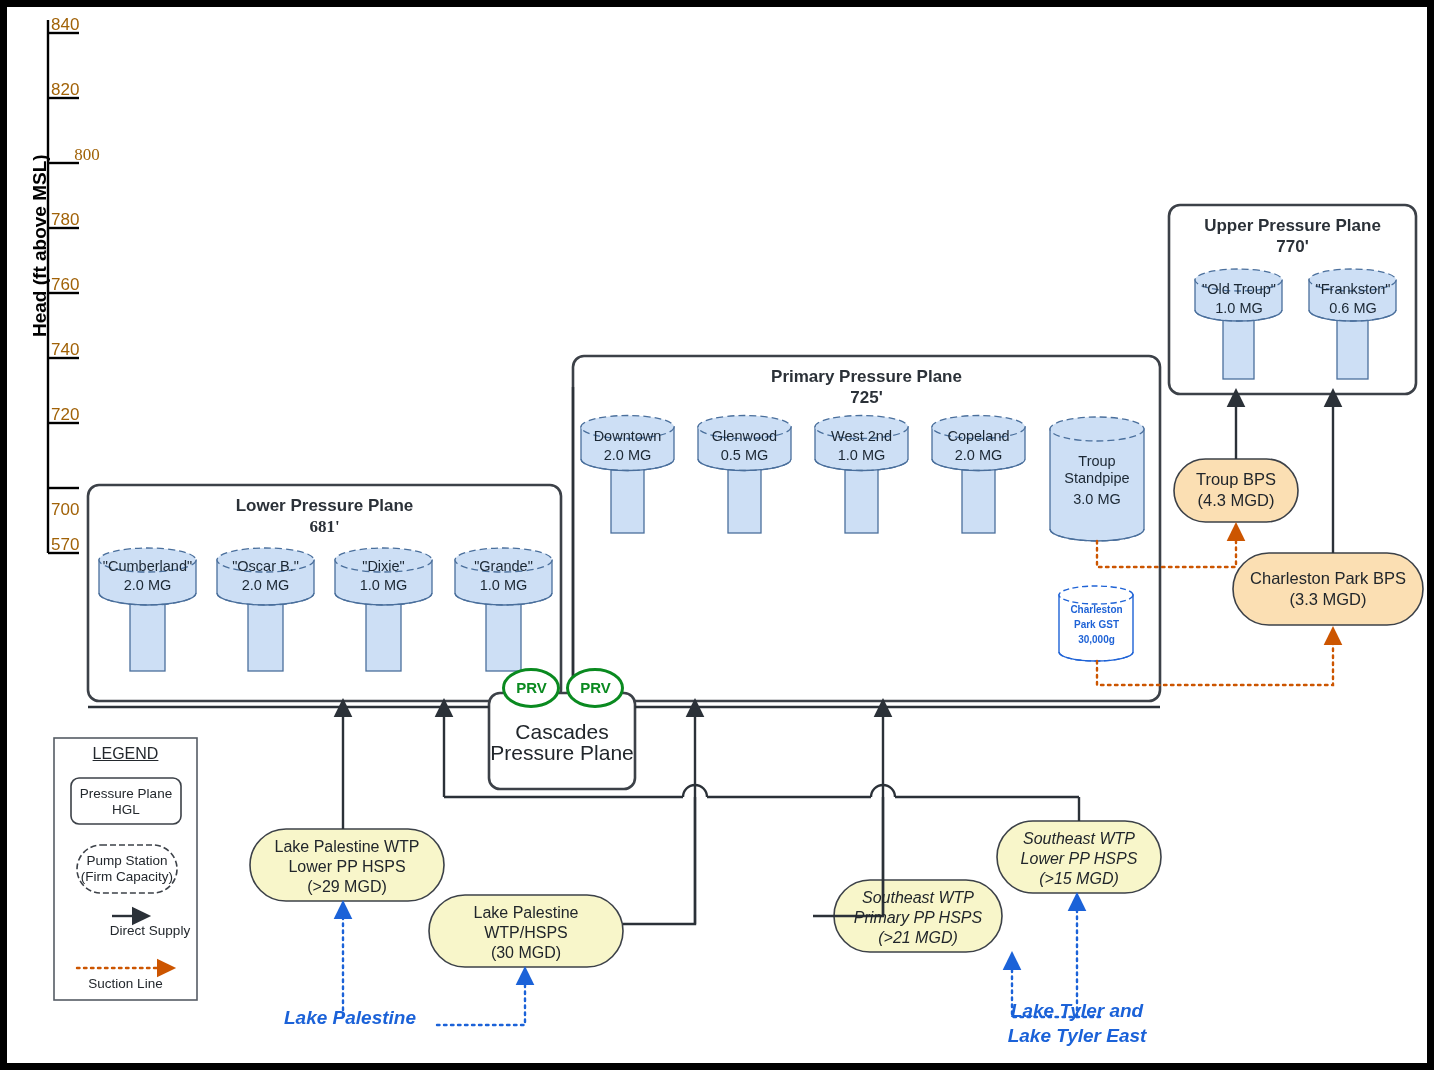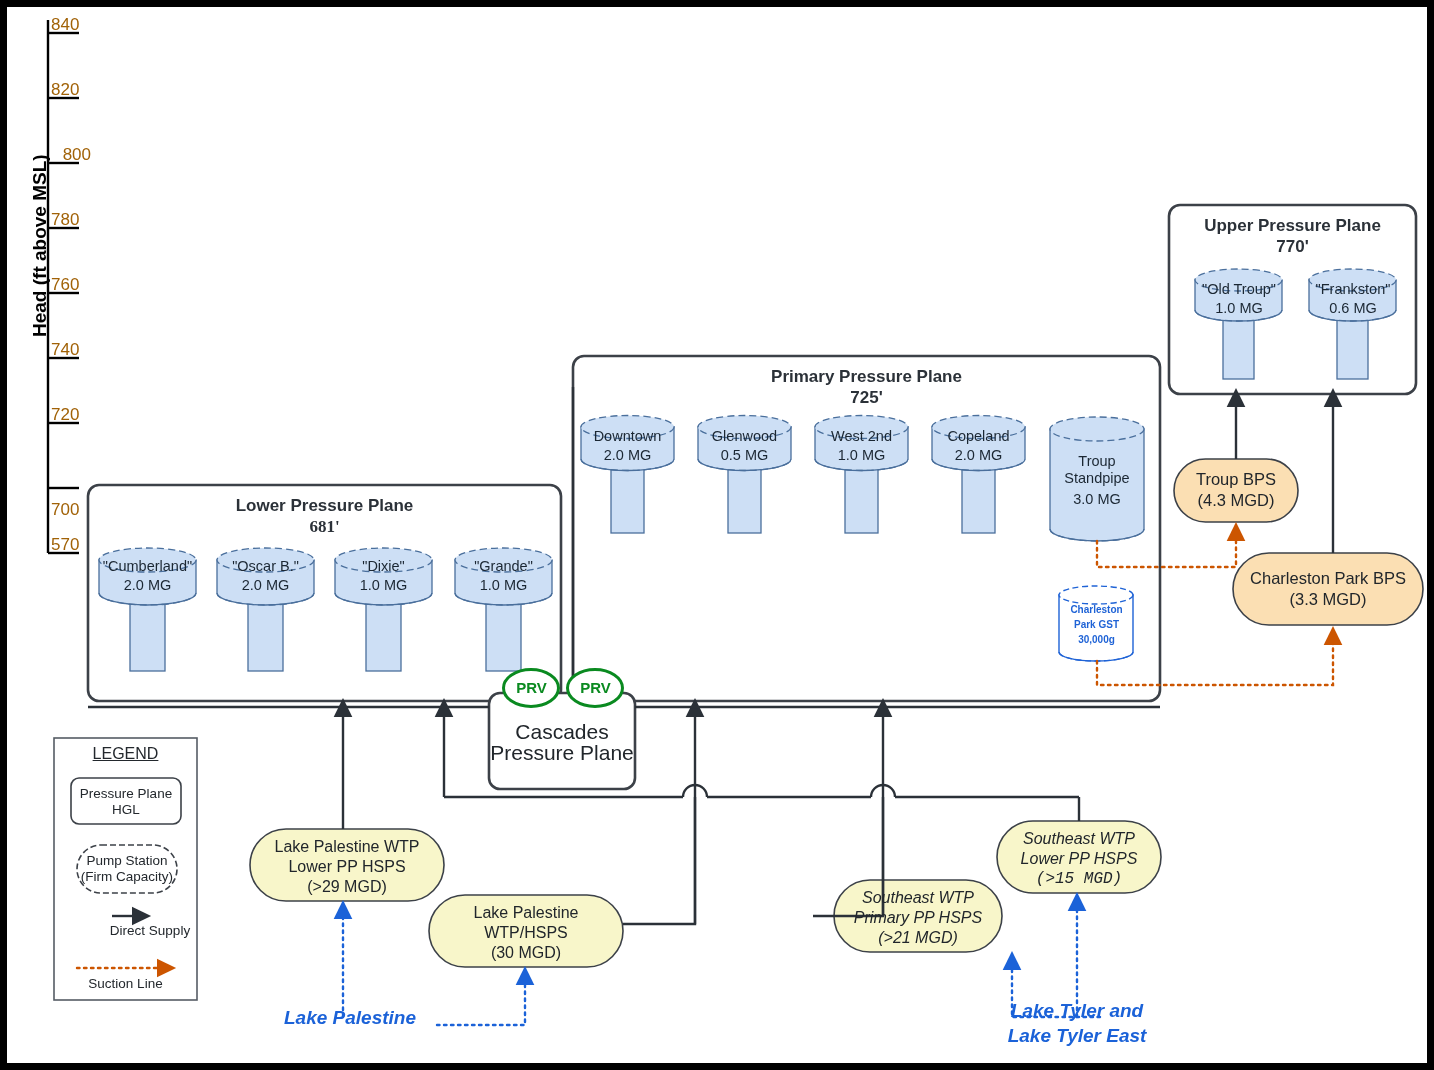--- a/index.html
+++ b/index.html
@@ -200,21 +200,21 @@
       <rect x="64" y="771" width="110" height="46" rx="8" fill="#fff" stroke="#3c4148" stroke-width="1.6"></rect>
       <rect x="70" y="838" width="100" height="48" rx="24" fill="#fff" stroke="#3c4148" stroke-width="1.6" stroke-dasharray="6,3"></rect>
       <line x1="105" y1="909" x2="135" y2="909" stroke="#2b3138" stroke-width="2.4" marker-end="url(#arrDark)"></line>
       <line x1="70" y1="961" x2="160" y2="961" stroke="#cc5500" stroke-width="2.4" stroke-dasharray="2.5,4.5" stroke-linecap="round" marker-end="url(#arrOrange)"></line>
     </svg>
 
     <div class="ylabel" style="left:22px;top:330px;">Head (ft above MSL)</div>
 
     <div class="lbl axis-lbl" style="left:44px;top:8px;width:40px;text-align:left;">840</div>
     <div class="lbl axis-lbl" style="left:44px;top:73px;width:40px;text-align:left;">820</div>
-    <div class="lbl axis-lbl" style="left:44px;top:138px;width:40px;text-align:right;">800</div>
+    <div class="lbl axis-lbl" style="left:60px;top:138px;width:40px;text-align:center;font-family:Liberation Serif, serif;">800</div>
     <div class="lbl axis-lbl" style="left:44px;top:203px;width:40px;text-align:left;">780</div>
     <div class="lbl axis-lbl" style="left:44px;top:268px;width:40px;text-align:left;">760</div>
     <div class="lbl axis-lbl" style="left:44px;top:333px;width:40px;text-align:left;">740</div>
     <div class="lbl axis-lbl" style="left:44px;top:398px;width:40px;text-align:left;">720</div>
     <div class="lbl axis-lbl" style="left:44px;top:463px;width:40px;text-align:left;margin-top:30px;">700</div>
     <div class="lbl axis-lbl" style="left:44px;top:528px;width:40px;text-align:left;">570</div>
 
     <div class="lbl plane-title" style="left:141px;top:489px;width:353px;">Lower Pressure Plane</div>
     <div class="lbl plane-title" style="left:141px;top:510px;width:353px;font-family:Liberation Serif, serif;">681'</div>
 
@@ -277,21 +277,21 @@
     <div class="lbl hsps-lbl" style="left:422px;top:897px;width:194px;">Lake Palestine</div>
     <div class="lbl hsps-lbl" style="left:422px;top:917px;width:194px;">WTP/HSPS</div>
     <div class="lbl hsps-lbl" style="left:422px;top:937px;width:194px;">(30 MGD)</div>
 
     <div class="lbl hsps-lbl ital" style="left:827px;top:882px;width:168px;">Southeast WTP</div>
     <div class="lbl hsps-lbl ital" style="left:827px;top:902px;width:168px;">Primary PP HSPS</div>
     <div class="lbl hsps-lbl ital" style="left:827px;top:922px;width:168px;">(&gt;21 MGD)</div>
 
     <div class="lbl hsps-lbl ital" style="left:990px;top:823px;width:164px;">Southeast WTP</div>
     <div class="lbl hsps-lbl ital" style="left:990px;top:843px;width:164px;">Lower PP HSPS</div>
-    <div class="lbl hsps-lbl ital" style="left:990px;top:863px;width:164px;font-family:Liberation Mono, monospace;">(&gt;15 MGD)</div>
+    <div class="lbl hsps-lbl ital" style="left:990px;top:863px;width:164px;">(&gt;15 MGD)</div>
 
     <div class="lbl prv-lbl" style="left:496px;top:672px;width:57px;">PRV</div>
     <div class="lbl prv-lbl" style="left:560px;top:672px;width:57px;">PRV</div>
 
     <div class="lbl src-lbl" style="left:248px;top:1000px;width:190px;">Lake Palestine</div>
     <div class="lbl src-lbl" style="left:975px;top:993px;width:190px;">Lake Tyler and</div>
     <div class="lbl src-lbl" style="left:975px;top:1018px;width:190px;">Lake Tyler East</div>
 
     <div class="lbl legend-title" style="left:47px;top:738px;width:143px;">LEGEND</div>
     <div class="lbl legend-txt" style="left:64px;top:779px;width:110px;">Pressure Plane</div>

